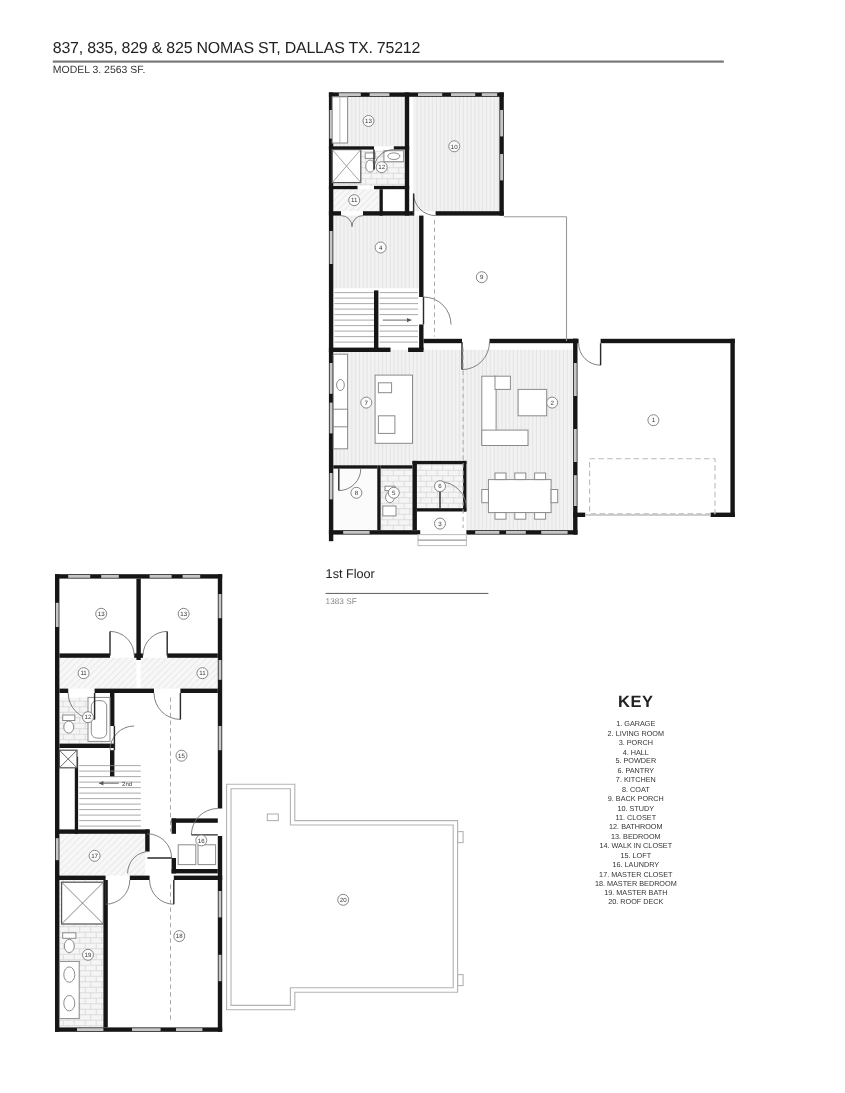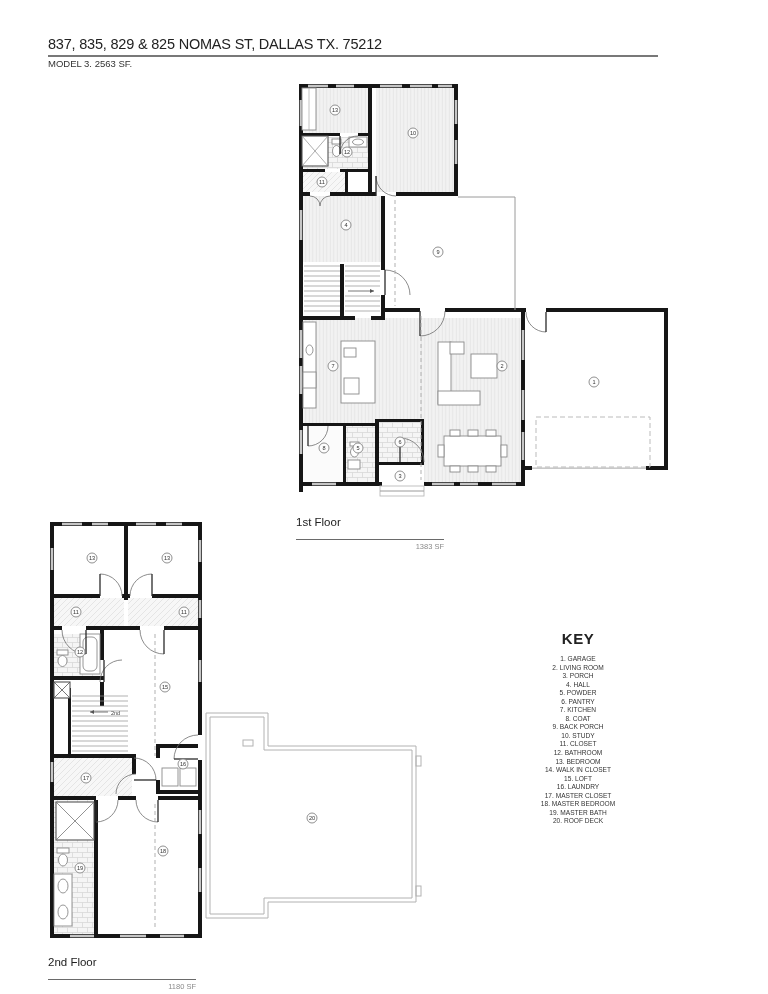--- a/index.html
+++ b/index.html
@@ -3,21 +3,21 @@
 <meta charset="utf-8">
 <style>
   html,body{margin:0;padding:0;background:#fff;}
   .canvas{position:relative;width:768px;height:994px;background:#ffffff;overflow:hidden;
           font-family:"Liberation Sans",sans-serif;color:#222;}
   .title{position:absolute;left:48px;top:36px;font-size:14.5px;letter-spacing:-0.2px;white-space:nowrap;color:#222;}
   .title-rule{position:absolute;left:48px;top:55px;width:610px;height:1.6px;background:#787878;}
   .subtitle{position:absolute;left:48px;top:58px;font-size:9.5px;color:#333;}
   .floor-label{position:absolute;}
   .fl-name{font-size:11.5px;color:#222;width:148px;padding-bottom:11px;border-bottom:1.8px solid #6a6a6a;}
-  .fl-area{font-size:7.5px;color:#8a8a8a;margin-top:2px;text-align:right;}
+  .fl-area{font-size:7.5px;color:#8a8a8a;margin-top:2px;}
   .key{position:absolute;left:500px;top:630px;width:156px;text-align:center;}
   .key-h{font-size:15px;color:#222;letter-spacing:.5px;margin:0 0 8px 0;font-weight:bold;}
   .key-item{font-size:6.6px;line-height:8.55px;color:#333;white-space:nowrap;}
   svg{position:absolute;}
   .wall{fill:#161616;}
   .win{fill:#c6c6c6;}
   .thin{stroke:#9a9a9a;stroke-width:1;fill:none;}
   .fix{stroke:#8a8a8a;stroke-width:0.9;fill:#ffffff;}
   .fixd{stroke:#555;stroke-width:1.1;fill:#ffffff;}
   .arc{stroke:#6f6f6f;stroke-width:0.8;fill:none;}
@@ -354,24 +354,20 @@
         <text x="86" y="780" class="marker-t">17</text>
         <circle cx="80" cy="868" r="5" class="marker-c"></circle>
         <text x="80" y="870" class="marker-t">19</text>
         <circle cx="163" cy="851" r="5" class="marker-c"></circle>
         <text x="163" y="853" class="marker-t">18</text>
         <circle cx="312" cy="818" r="5" class="marker-c"></circle>
         <text x="312" y="820" class="marker-t">20</text>
       </g>
   </svg>
 
-  <div class="floor-label" style="left:48px;top:956px">
-    <div class="fl-name">2nd Floor</div>
-    <div class="fl-area">1180 SF</div>
-  </div>
 
   <div class="key">
     <div class="key-h">KEY</div>
     <div id="key-items">
         <div class="key-item">1. GARAGE</div>
         <div class="key-item">2. LIVING ROOM</div>
         <div class="key-item">3. PORCH</div>
         <div class="key-item">4. HALL</div>
         <div class="key-item">5. POWDER</div>
         <div class="key-item">6. PANTRY</div>

